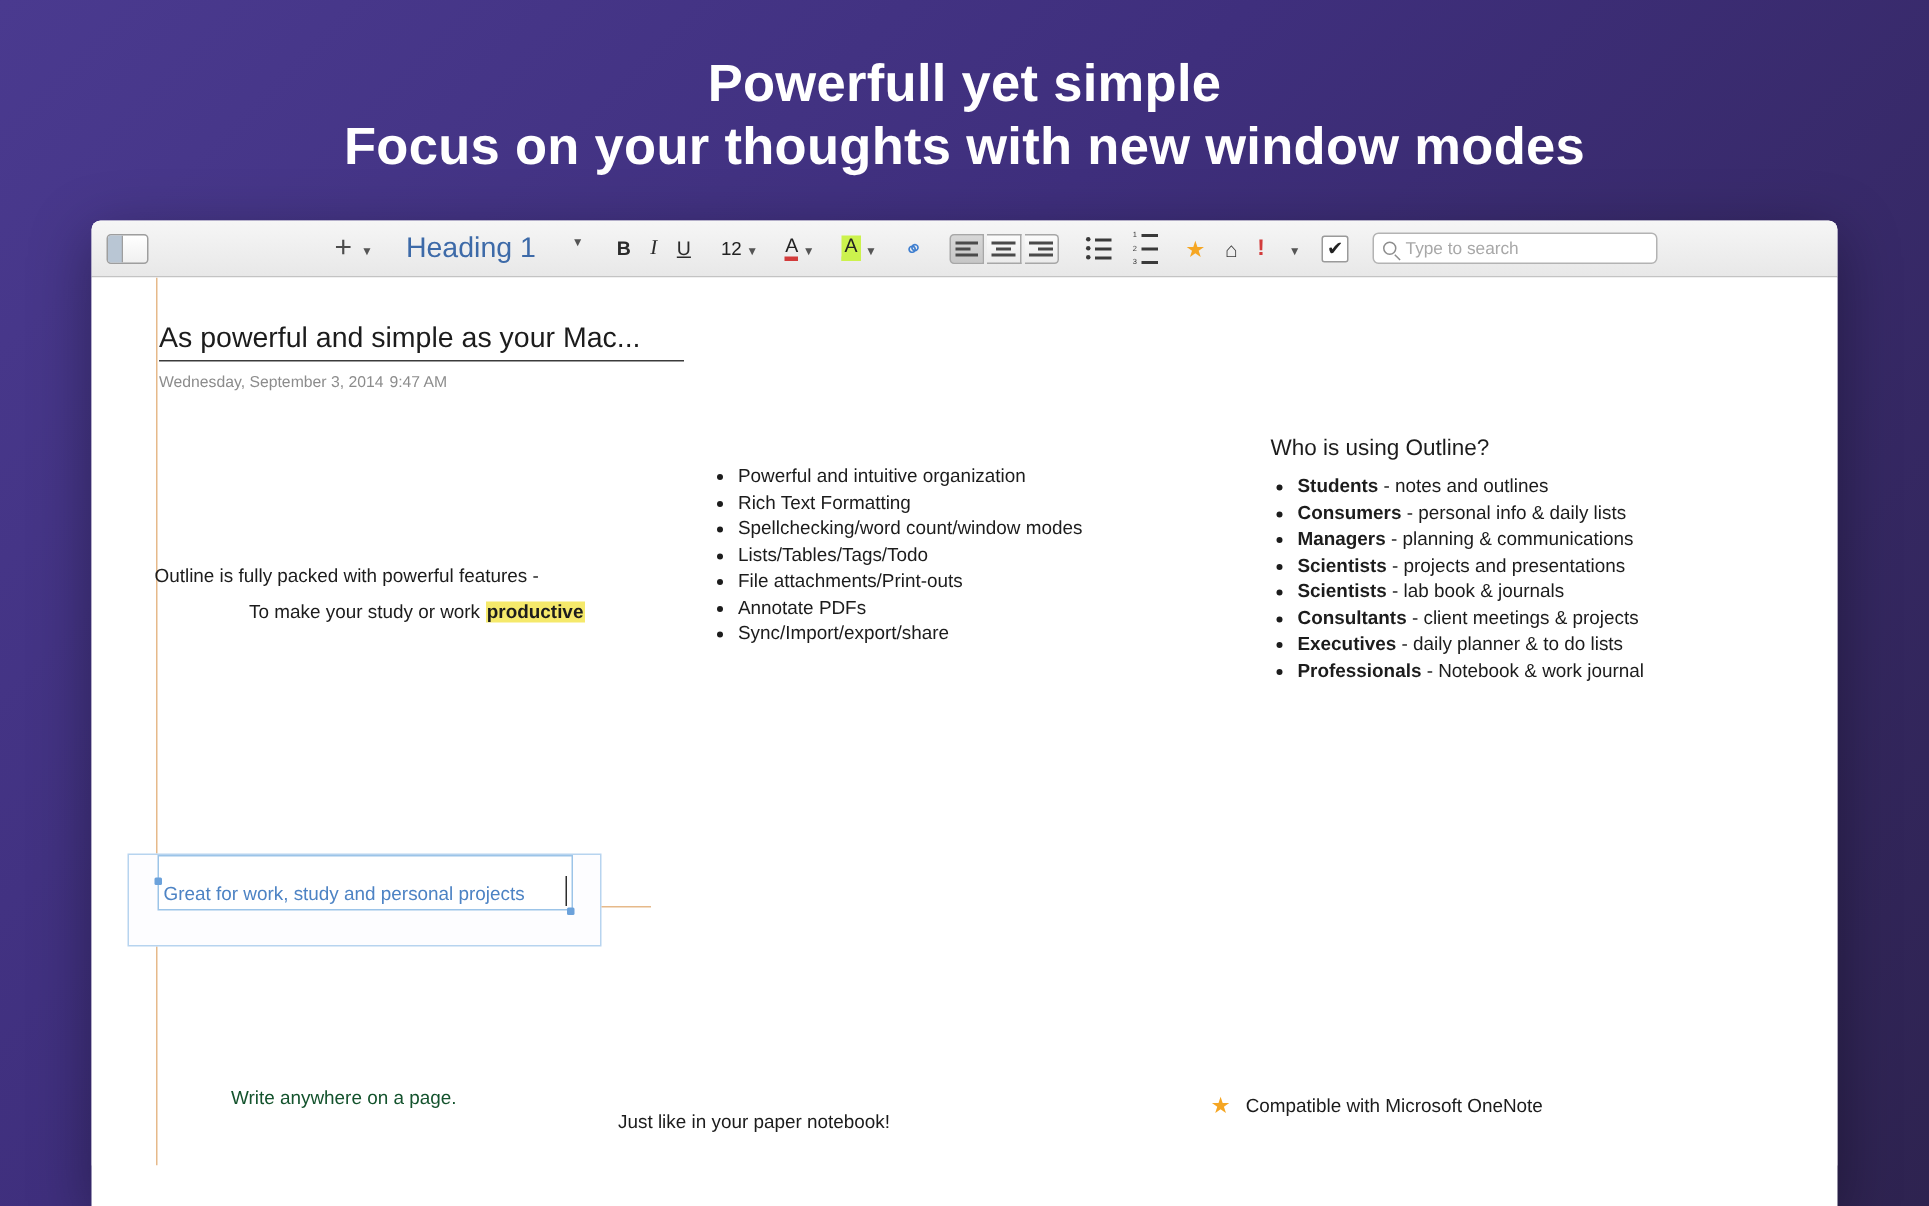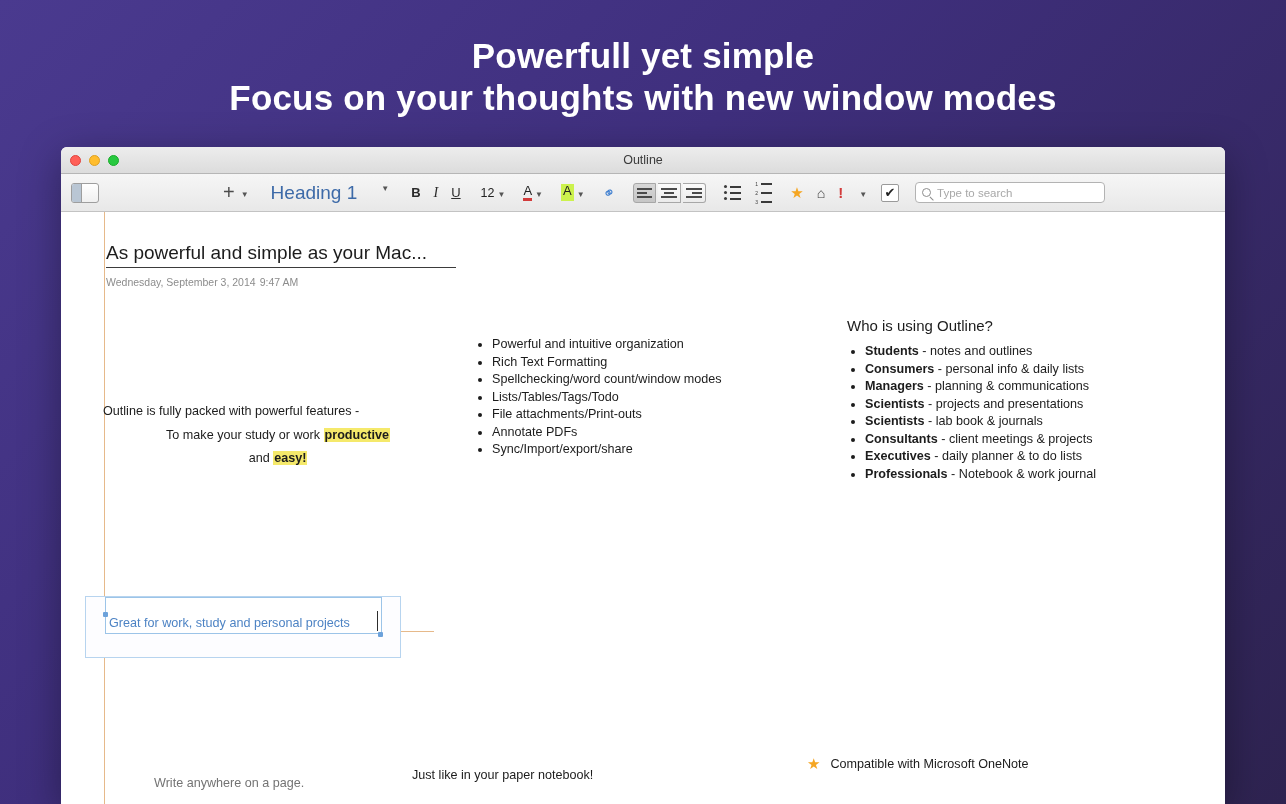--- a/index.html
+++ b/index.html
@@ -342,22 +342,22 @@
   }
   .central-text {
     position: absolute;
     left: 380px;
     top: 401px;
     font-size: 14.5px;
     color: #1c1c1c;
   }
 
   .foot-a {
-    position: absolute; left: 93px; top: 564px;
-    font-size: 12.6px; color: #737373;
+    position: absolute; left: 93px; top: 540px;
+    font-size: 12.6px; color: #14532d;
   }
   .foot-b {
     position: absolute; left: 351px; top: 556px;
     font-size: 12.6px; color: #1c1c1c;
   }
   .foot-c {
     position: absolute; left: 746px; top: 543px;
     display: flex; align-items: center; gap: 10px;
     font-size: 12.6px; color: #1c1c1c;
   }
@@ -366,28 +366,20 @@
 </head>
 <body>
 
 <div class="promo">
   <div class="promo-line1">Powerfull yet simple</div>
   <div class="promo-line2">Focus on your thoughts with new window modes</div>
 </div>
 
 <div class="window">
 
-  <div class="titlebar">
-    <div class="traffic">
-      <span class="dot red"></span>
-      <span class="dot yellow"></span>
-      <span class="dot green"></span>
-    </div>
-    <div class="win-title">Outline</div>
-  </div>
 
   <div class="toolbar">
     <span class="sidebar-toggle"></span>
 
     <span class="tb-sep"></span>
     <span style="margin-left:112px;display:flex;align-items:center;">
       <span class="plus-btn">+</span>
       <span class="caret">▼</span>
     </span>
 
@@ -490,23 +482,20 @@
     <div class="doc-meta">
       <span>Wednesday, September 3, 2014</span>
       <span>9:47 AM</span>
     </div>
 
     <div class="col-left">
       <div class="cl-line1">Outline is fully packed with powerful features -</div>
       <div class="cl-line2">
         <span>To make your study or work </span><span class="hl-yellow">productive</span>
       </div>
-      <div class="cl-line3">
-        <span>and </span><span class="hl-yellow2">easy!</span>
-      </div>
     </div>
 
     <div class="col-mid">
       <ul>
         <li>Powerful and intuitive organization</li>
         <li>Rich Text Formatting</li>
         <li>Spellchecking/word count/window modes</li>
         <li>Lists/Tables/Tags/Todo</li>
         <li>File attachments/Print-outs</li>
         <li>Annotate PDFs</li>

